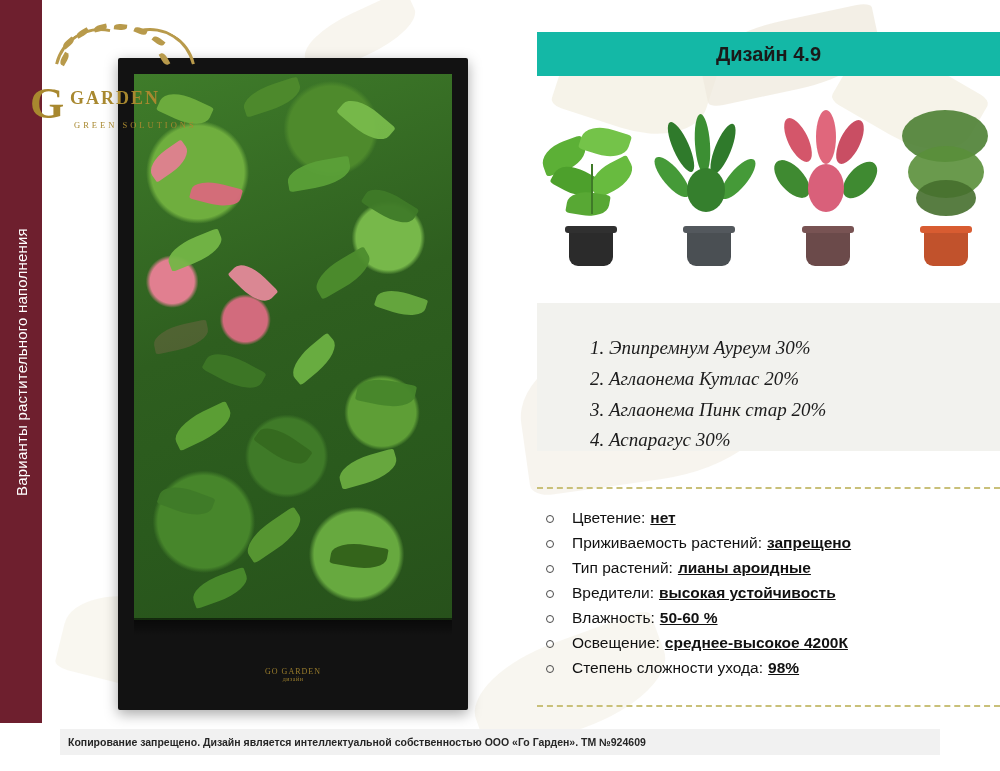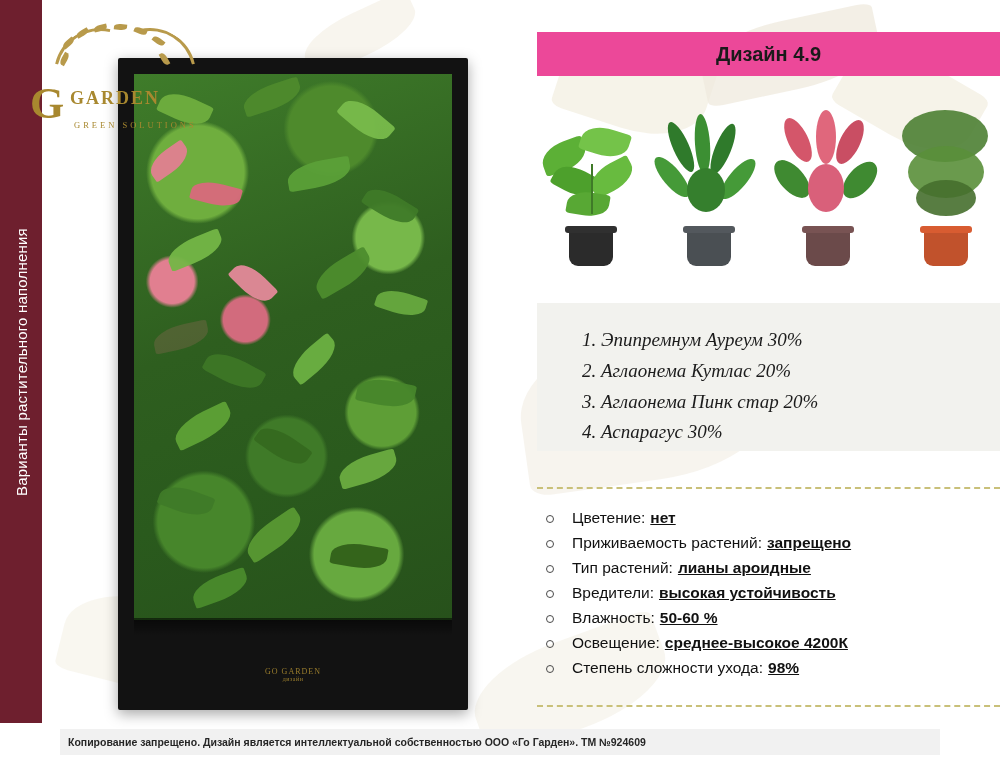--- a/index.html
+++ b/index.html
@@ -143,21 +143,21 @@
     letter-spacing: 1px;
     opacity: .9;
   }
   .wall-badge .b2 { font-size: 6px; letter-spacing: .5px; }
 
   
   .title-bar {
     position: absolute;
     left: 537px; top: 32px;
     width: 463px; height: 44px;
-    background: #ec4899;
+    background: #14b8a6;
     display: flex;
     align-items: center;
     justify-content: center;
     z-index: 5;
   }
   .title-bar .t {
     font-size: 20px;
     font-weight: bold;
     color: #1a1a1a;
   }
@@ -195,21 +195,21 @@
   
   .plant-list {
     position: absolute;
     left: 537px; top: 303px;
     width: 463px; height: 148px;
     background: #f2f2ee;
     z-index: 5;
     padding: 14px 0 0 0;
   }
   .plant-list ol {
-    margin: 8px;
+    margin: 16px;
     padding-left: 56px;
     list-style: decimal;
   }
   .plant-list li {
     font-family: "Liberation Serif", serif;
     font-style: italic;
     font-size: 19px;
     color: #1c1c1c;
     line-height: 1.62;
   }

